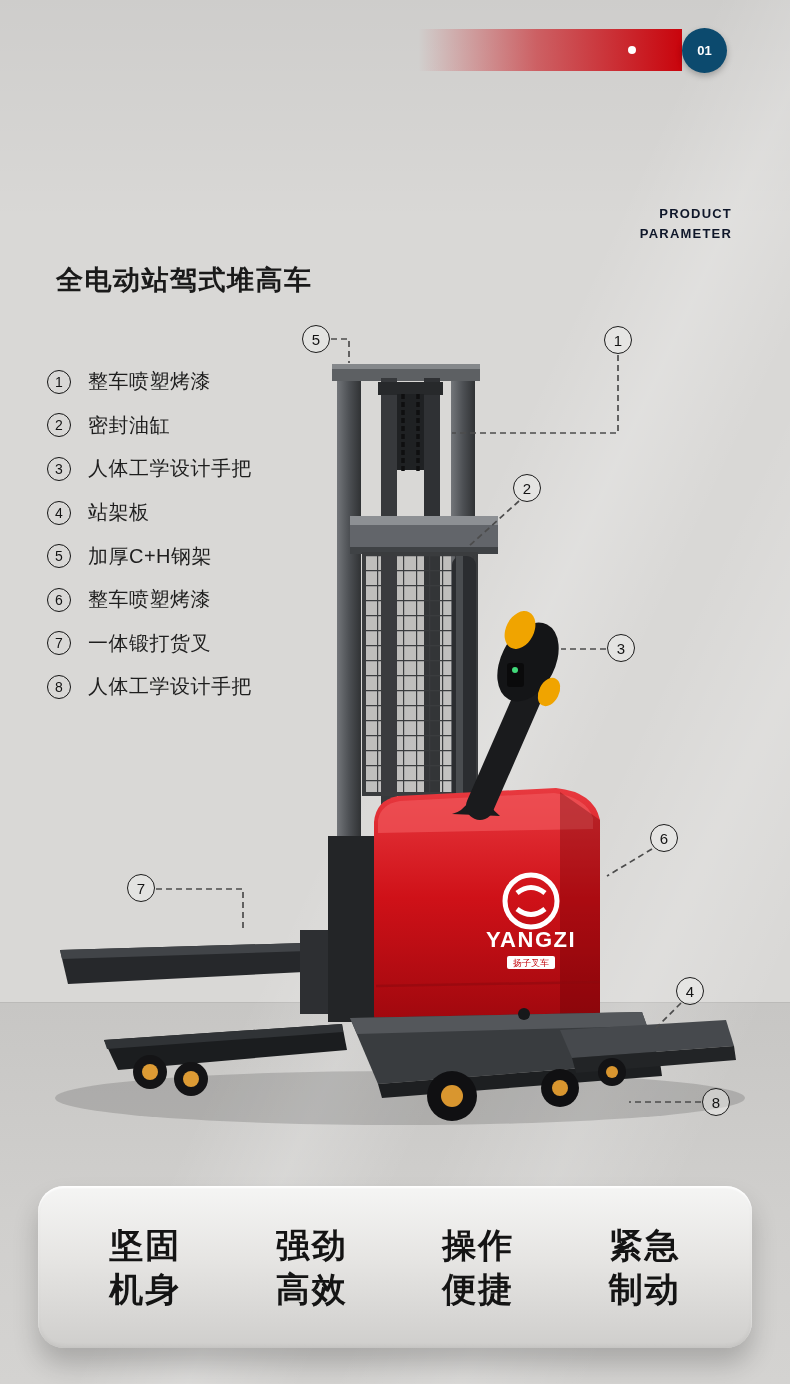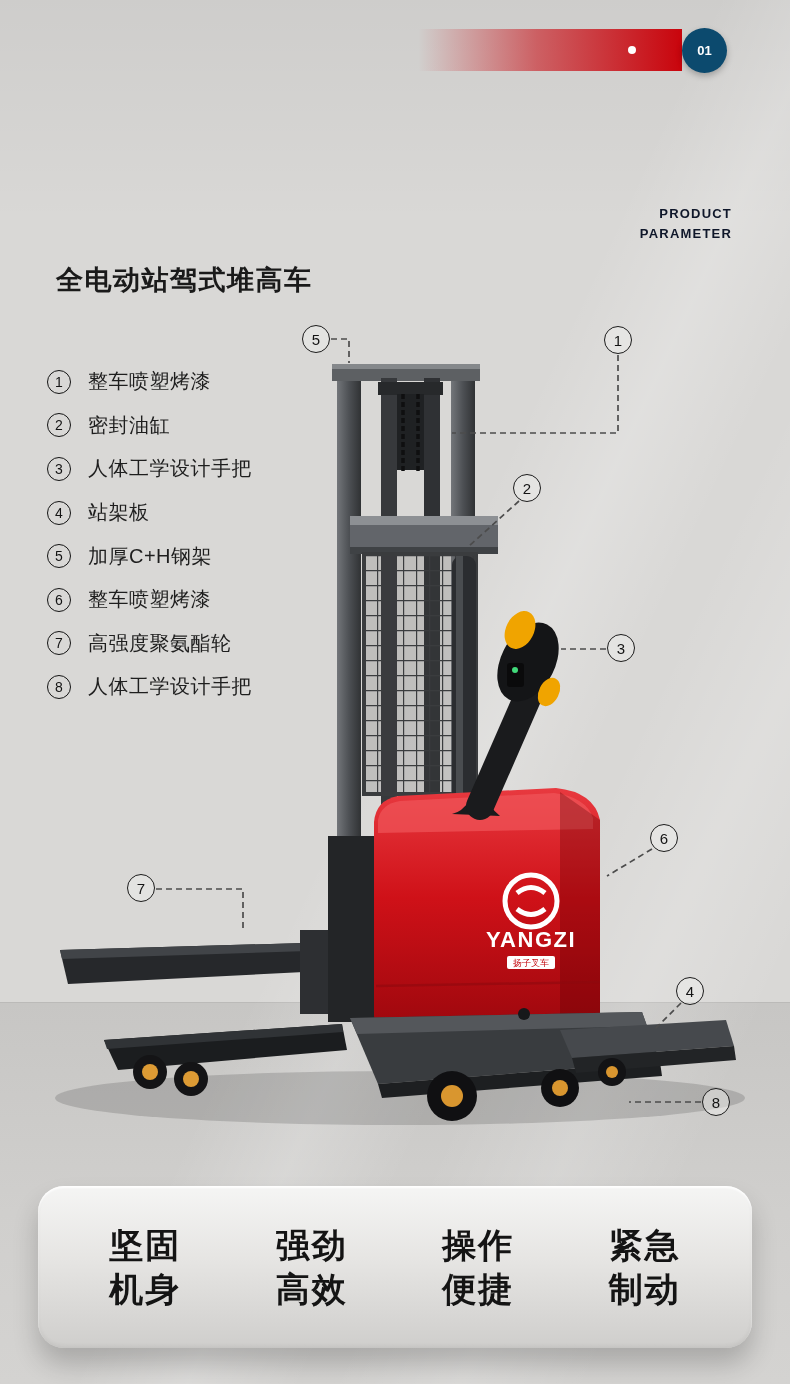--- a/index.html
+++ b/index.html
@@ -107,21 +107,21 @@
     <li class="feature-row">
       <span class="num-circle">5</span>
       <span class="feature-label">加厚C+H钢架</span>
     </li>
     <li class="feature-row">
       <span class="num-circle">6</span>
       <span class="feature-label">整车喷塑烤漆</span>
     </li>
     <li class="feature-row">
       <span class="num-circle">7</span>
-      <span class="feature-label">高强度聚氨酯轮</span>
+      <span class="feature-label">一体锻打货叉</span>
     </li>
     <li class="feature-row">
       <span class="num-circle">8</span>
       <span class="feature-label">人体工学设计手把</span>
     </li>
   </ul>
 
   <svg class="truck" width="790" height="1384" viewBox="0 0 790 1384">
     <defs>
       <linearGradient id="gRed" x1="0" y1="0" x2="0" y2="1">

